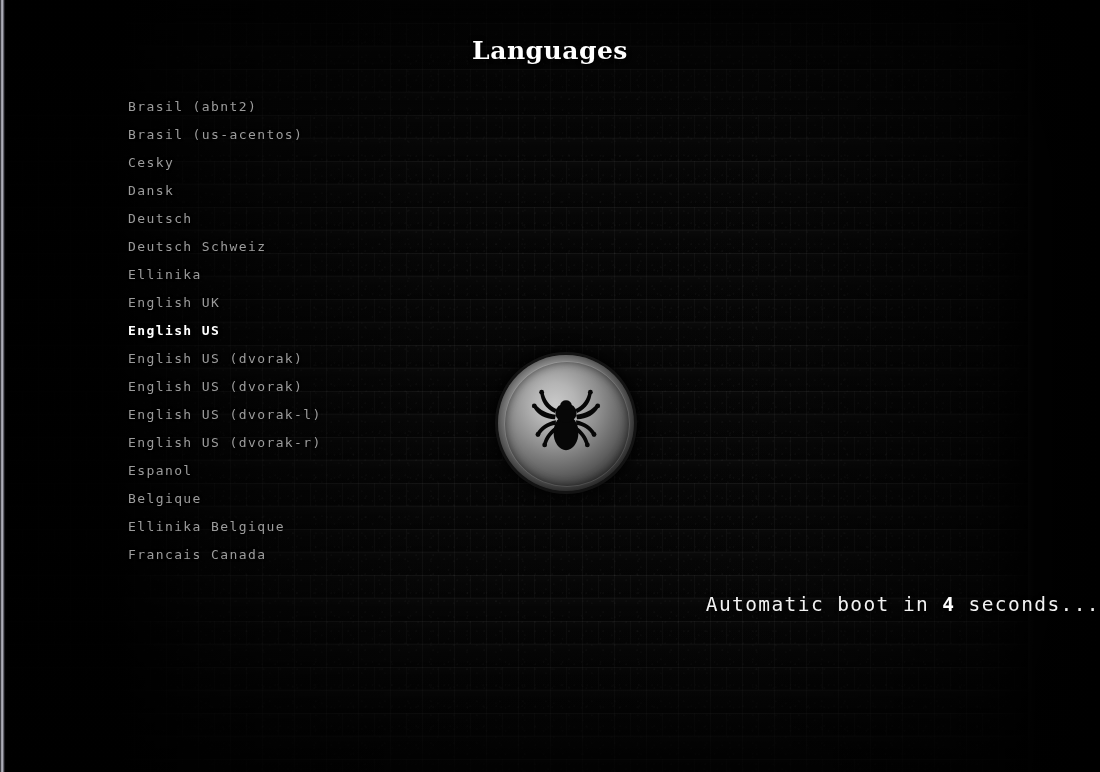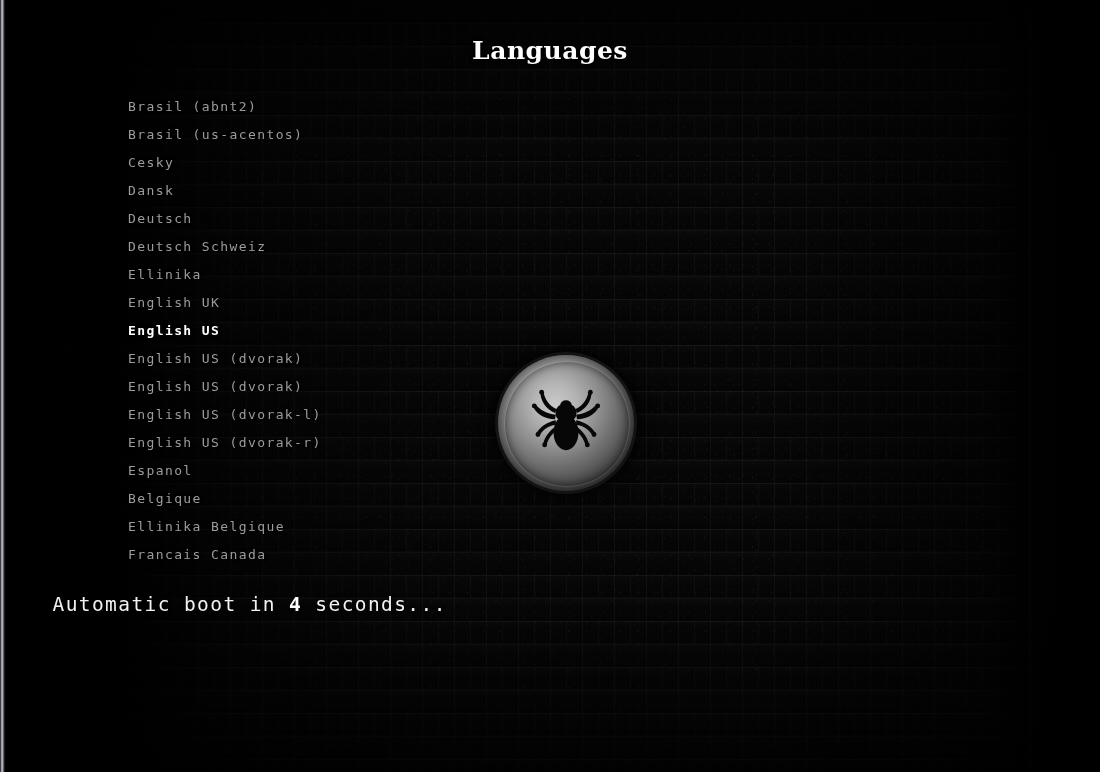--- a/index.html
+++ b/index.html
@@ -208,21 +208,21 @@
     width: 92px; height: 92px;
     display: block;
   }
 
   
   .status {
     position: absolute;
     left: 0;
     top: 570px;
     width: 1100px;
-    text-align: left;
+    text-align: right;
     z-index: 20;
     font-family: "DejaVu Sans Mono", "Liberation Mono", monospace;
     font-size: 19.5px;
     letter-spacing: 1.4px;
     color: #f2f2f2;
     white-space: pre;
     text-shadow: 0 0 4px rgba(0,0,0,0.95);
   }
   .status .count {
     font-weight: bold;

